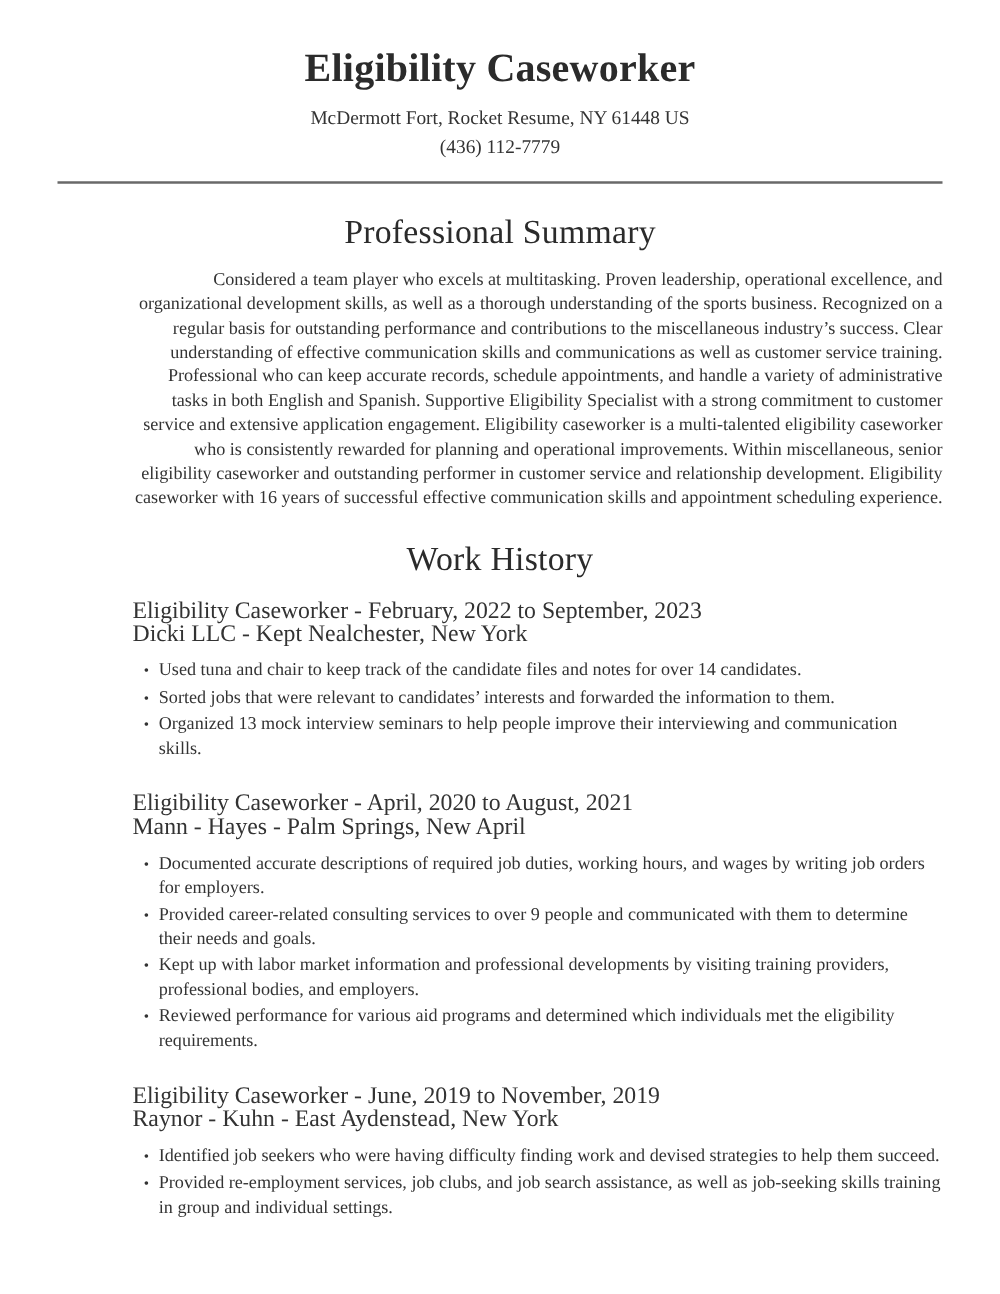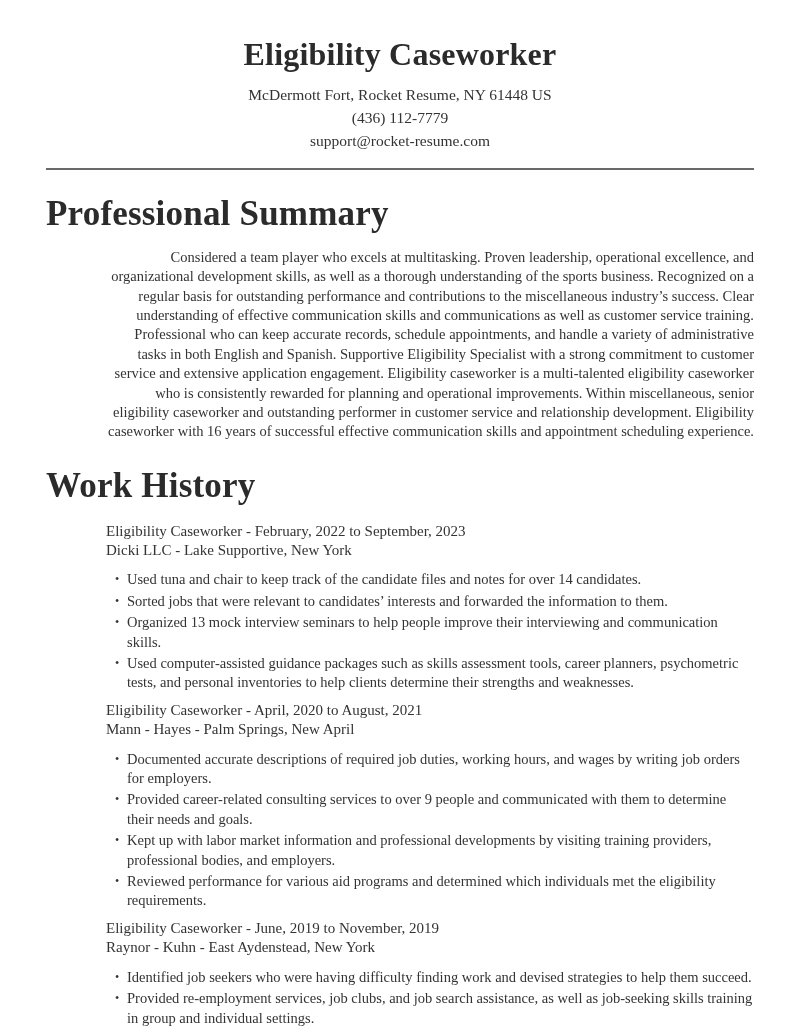--- a/index.html
+++ b/index.html
@@ -40,46 +40,47 @@
     color: #333333;
   }
   .header-divider {
     border: none;
     border-top: 2px solid #696969;
     margin: 16px 0 0 0;
   }
   
   .section-title {
     margin: 22px 0 0 0;
-    font-size: 35px;
-    font-weight: 700;
+    font-size: 27px;
+    font-weight: 400;
     line-height: 1.25;
     color: #2b2b2b;
     letter-spacing: 0.2px;
+    text-align: center;
   }
   .indented {
     margin-left: 60px;
     margin-right: 0;
   }
   .summary-text {
     margin-top: 12px;
     margin-bottom: 0;
     font-size: 14.5px;
     line-height: 19.4px;
     text-align: right;
   }
   
   .job {
-    margin-top: 8px;
+    margin-top: 24px;
   }
   .job.first {
     margin-top: 14px;
   }
   .job-head {
-    font-size: 15px;
+    font-size: 19px;
     line-height: 19.4px;
   }
   .job-bullets {
     list-style: none;
     margin: 10px 0 0 0;
     padding: 0 0 0 9px;
   }
   .job-bullets li {
     position: relative;
     padding-left: 12px;
@@ -100,44 +101,42 @@
 </head>
 <body>
 
 <div class="page">
 
   <header class="resume-header">
     <h1 class="resume-title">Eligibility Caseworker</h1>
     <div class="contact">
       <div>McDermott Fort, Rocket Resume, NY 61448 US</div>
       <div>(436) 112-7779</div>
-      <div>support@rocket-resume.com</div>
     </div>
   </header>
 
   <hr class="header-divider">
 
   <section>
     <h2 class="section-title">Professional Summary</h2>
     <p class="summary-text indented">Considered a team player who excels at multitasking. Proven leadership, operational excellence, and organizational development skills, as well as a thorough understanding of the sports business. Recognized on a regular basis for outstanding performance and contributions to the miscellaneous industry’s success. Clear understanding of effective communication skills and communications as well as customer service training. Professional who can keep accurate records, schedule appointments, and handle a variety of administrative tasks in both English and Spanish. Supportive Eligibility Specialist with a strong commitment to customer service and extensive application engagement. Eligibility caseworker is a multi-talented eligibility caseworker who is consistently rewarded for planning and operational improvements. Within miscellaneous, senior eligibility caseworker and outstanding performer in customer service and relationship development. Eligibility caseworker with 16 years of successful effective communication skills and appointment scheduling experience.</p>
   </section>
 
   <section>
     <h2 class="section-title">Work History</h2>
 
     <div class="job first indented">
       <div class="job-head">
         <div>Eligibility Caseworker - February, 2022 to September, 2023</div>
-        <div>Dicki LLC - Lake Supportive, New York</div>
+        <div>Dicki LLC - Kept Nealchester, New York</div>
       </div>
       <ul class="job-bullets">
         <li>Used tuna and chair to keep track of the candidate files and notes for over 14 candidates.</li>
         <li>Sorted jobs that were relevant to candidates’ interests and forwarded the information to them.</li>
         <li>Organized 13 mock interview seminars to help people improve their interviewing and communication skills.</li>
-        <li>Used computer-assisted guidance packages such as skills assessment tools, career planners, psychometric tests, and personal inventories to help clients determine their strengths and weaknesses.</li>
       </ul>
     </div>
 
     <div class="job indented">
       <div class="job-head">
         <div>Eligibility Caseworker - April, 2020 to August, 2021</div>
         <div>Mann - Hayes - Palm Springs, New April</div>
       </div>
       <ul class="job-bullets">
         <li>Documented accurate descriptions of required job duties, working hours, and wages by writing job orders for employers.</li>

